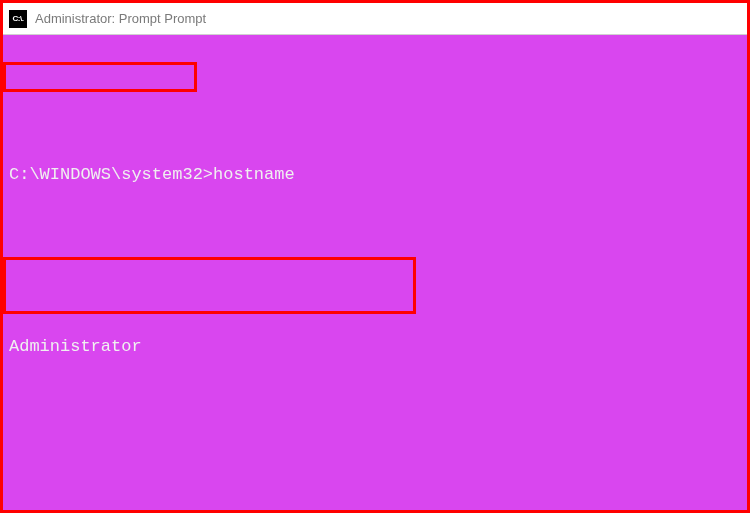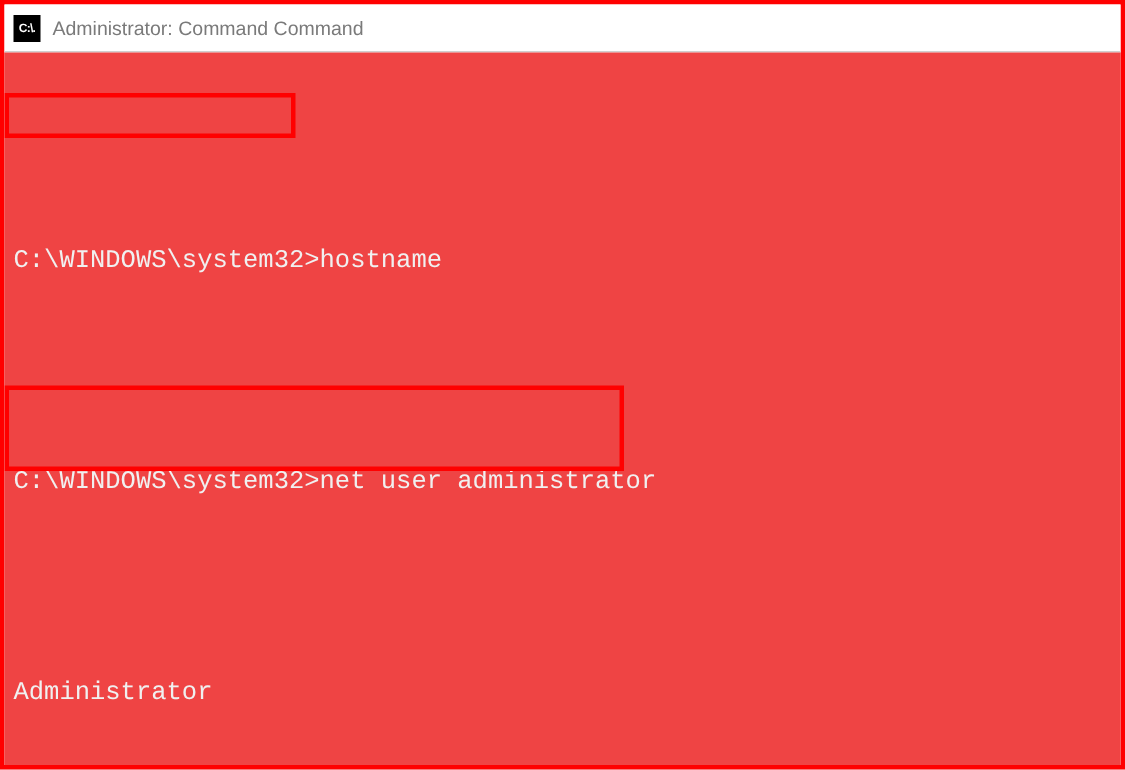--- a/index.html
+++ b/index.html
@@ -41,21 +41,21 @@
       font-size: 8px;
       font-weight: bold;
       letter-spacing: -0.5px;
     }
     .titlebar-text {
       font-family: 'Segoe UI', Arial, sans-serif;
       font-size: 13px;
       color: #7a7a7a;
     }
     .console {
-      background: #ef4444;
+      background: #d946ef;
       flex: 1;
       color: #f0f0f0;
       font-size: 17px;
       line-height: 1.44;
       padding-top: 6px;
       position: relative;
       white-space: pre;
       overflow: hidden;
     }
     .line {
@@ -82,42 +82,40 @@
       padding-left: 6px;
       display: flex;
     }
     .field-label {
       display: inline-block;
       width: 335px;
       flex-shrink: 0;
     }
     .field-value {
       display: inline-block;
-      margin-top: 43px;
     }
     .prompt-row {
       padding-left: 6px;
     }
   </style>
 </head>
 <body>
 
 <div class="outer-border">
   <div class="titlebar">
     <div class="titlebar-icon">
       <span class="titlebar-icon-text">C:\.</span>
     </div>
-    <span class="titlebar-text">Administrator: Command Command</span>
+    <span class="titlebar-text">Administrator: Prompt Prompt</span>
   </div>
 
   <div class="console">
     <div class="line"> </div>
     <div class="prompt-row"><span>C:\WINDOWS\system32&gt;</span><span>hostname</span></div>
     <div class="line"> </div>
-    <div class="prompt-row"><span>C:\WINDOWS\system32&gt;</span><span>net user administrator</span></div>
 
     <div class="field-row"><span class="field-value">Administrator</span></div>
     
     
     
     
     
     
     
     

